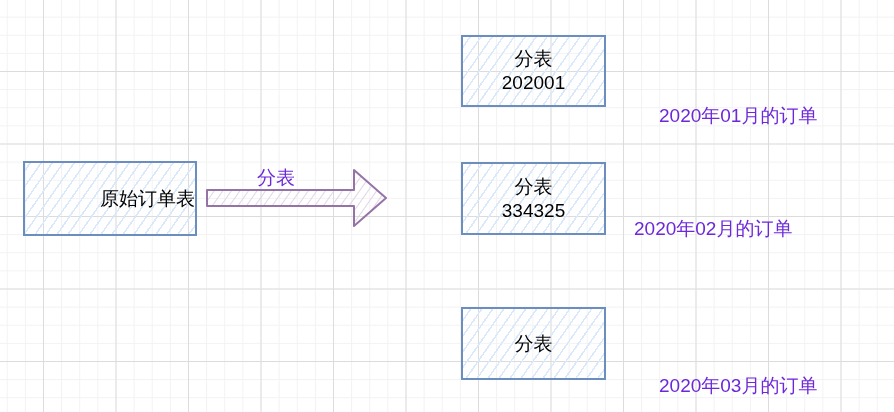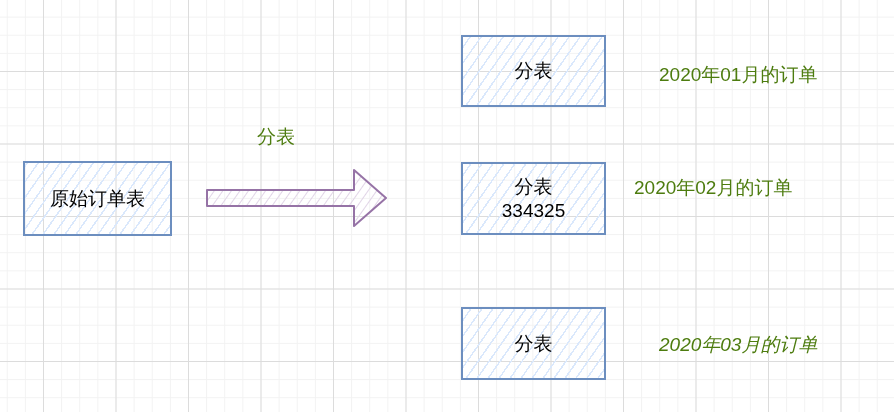--- a/index.html
+++ b/index.html
@@ -16,48 +16,49 @@
     font-family: "Liberation Sans", "DejaVu Sans", sans-serif;
   }
   .node {
     position: absolute; box-sizing: border-box;
     border: 2px solid #6c8ebf;
     background: repeating-linear-gradient(-55deg, rgba(218,232,252,0.0) 0 4px, #dae8fc 4px 5.5px, rgba(218,232,252,0.0) 5.5px 9px);
     display: flex; flex-direction: column; align-items: center; justify-content: center;
     font-size: 19px; line-height: 24px; color: #000;
     text-align: center;
   }
-  .label { position: absolute; font-size: 19px; color: #4d7c0f; white-space: nowrap; }
+  .label { position: absolute; font-size: 19px; color: #6d28d9; white-space: nowrap; margin-top: 41px; }
   svg.arrow { position: absolute; left: 204px; top: 168px; }
 </style>
 </head>
 <body>
 
-<div class="node" style="left:23px; top:161px; width:149px; height:75px;">
+<div class="node" style="left:23px; top:161px; width:174px; height:75px;align-items:flex-end;">
   <span>原始订单表</span>
 </div>
 
 <span class="label" style="left:257px; top:124px;">分表</span>
 
 <svg class="arrow" width="186" height="60" viewBox="0 0 186 60">
   <defs>
     <pattern id="hatch" width="7" height="7" patternUnits="userSpaceOnUse" patternTransform="rotate(35)">
       <line x1="0" y1="0" x2="0" y2="7" stroke="#e1d5e7" stroke-width="2"></line>
     </pattern>
   </defs>
   <polygon points="3,22 150,22 150,2 182,30 150,58 150,38 3,38" fill="url(#hatch)" stroke="#9673a6" stroke-width="2" stroke-linejoin="round"></polygon>
 </svg>
 
 <div class="node" style="left:461px; top:35px; width:145px; height:72px;">
   <span>分表</span>
+  <span>202001</span>
 </div>
 <span class="label" style="left:659px; top:62px;">2020年01月的订单</span>
 
 <div class="node" style="left:461px; top:162px; width:145px; height:73px;">
   <span>分表</span>
   <span>334325</span>
 </div>
 <span class="label" style="left:634px; top:175px;">2020年02月的订单</span>
 
 <div class="node" style="left:461px; top:307px; width:145px; height:73px;">
   <span>分表</span>
 </div>
-<span class="label" style="left:659px; top:332px;font-style:italic;">2020年03月的订单</span>
+<span class="label" style="left:659px; top:332px;">2020年03月的订单</span>
 
 </body></html>

